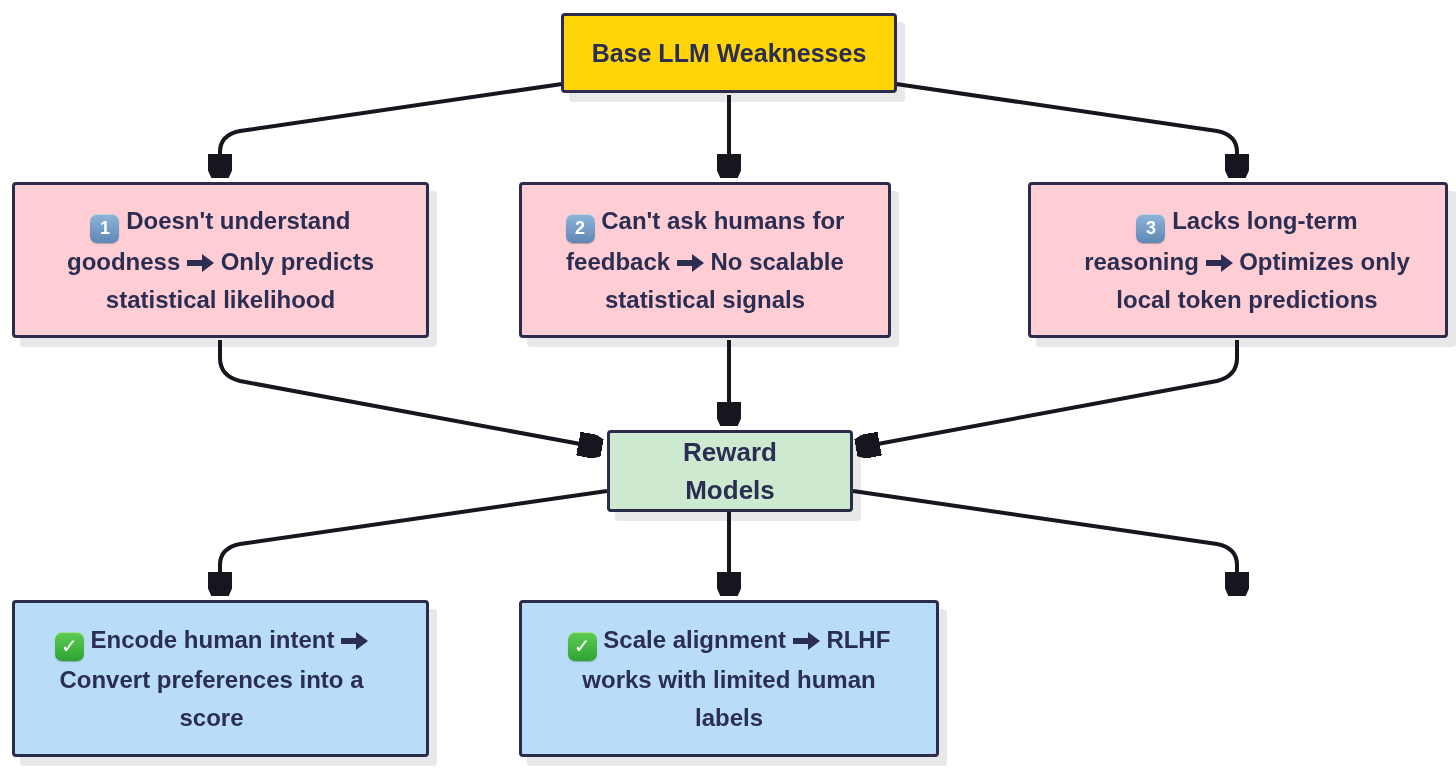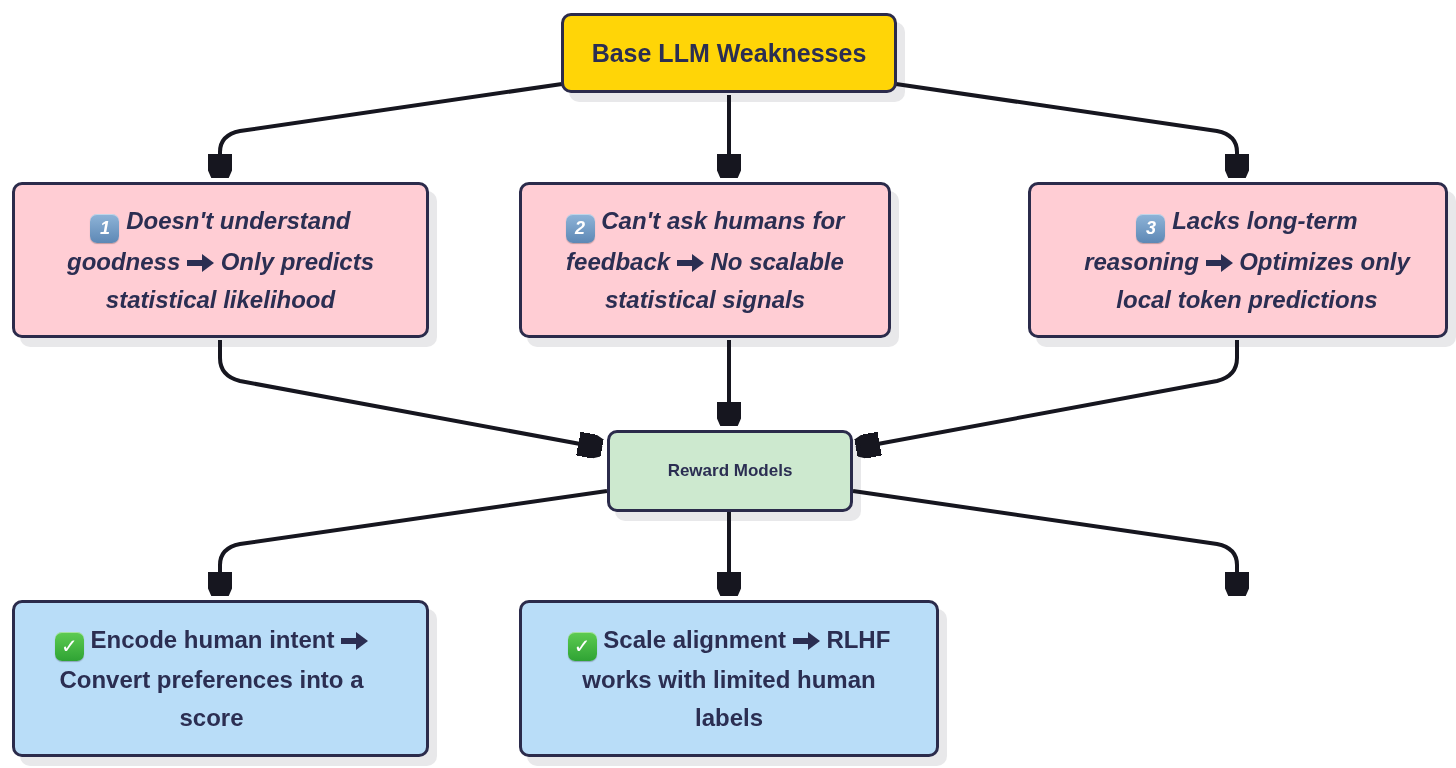--- a/index.html
+++ b/index.html
@@ -16,28 +16,28 @@
     background:var(--canvas_bg);
     font-family:"Liberation Sans","DejaVu Sans",sans-serif;
     color:var(--text);
   }
   .arrows{position:absolute; left:0; top:0; z-index:1;}
   .arrows path{stroke:var(--arrow); stroke-width:4; fill:none; stroke-linejoin:round;}
   .node{
     position:absolute; z-index:2;
     display:flex; align-items:center; justify-content:center;
     text-align:center;
-    border:3px solid var(--border); border-radius:10px;
+    border:3px solid var(--border); border-radius:4px;
     box-shadow:8px 9px 0 rgba(27,27,51,0.10);
     font-size:24px; font-weight:600; line-height:38px;
     color:var(--text); padding:6px 26px;
   }
   .node-root{background:var(--root_fill); font-size:25px;}
-  .node-weakness{background:var(--weakness_fill);font-style:italic;}
-  .node-reward{background:var(--reward_fill); font-size:17px;}
+  .node-weakness{background:var(--weakness_fill);}
+  .node-reward{background:var(--reward_fill); font-size:26px;}
   .node-benefit{background:var(--benefit_fill);}
   .seg{white-space:pre-line;}
   .keycap,.checkbadge{
     display:inline-block; width:29px; height:29px; border-radius:7px;
     color:#ffffff; font-size:18px; font-weight:700; line-height:29px;
     text-align:center; vertical-align:-5px;
     box-shadow:inset 0 1px 0 rgba(255,255,255,0.45), 0 1px 1px rgba(0,0,0,0.25);
   }
   .keycap{background:linear-gradient(180deg,var(--keycap_blue_top),var(--keycap_blue_bottom));}
   .checkbadge{background:linear-gradient(180deg,var(--check_green_top),var(--check_green_bottom)); font-size:20px;}

